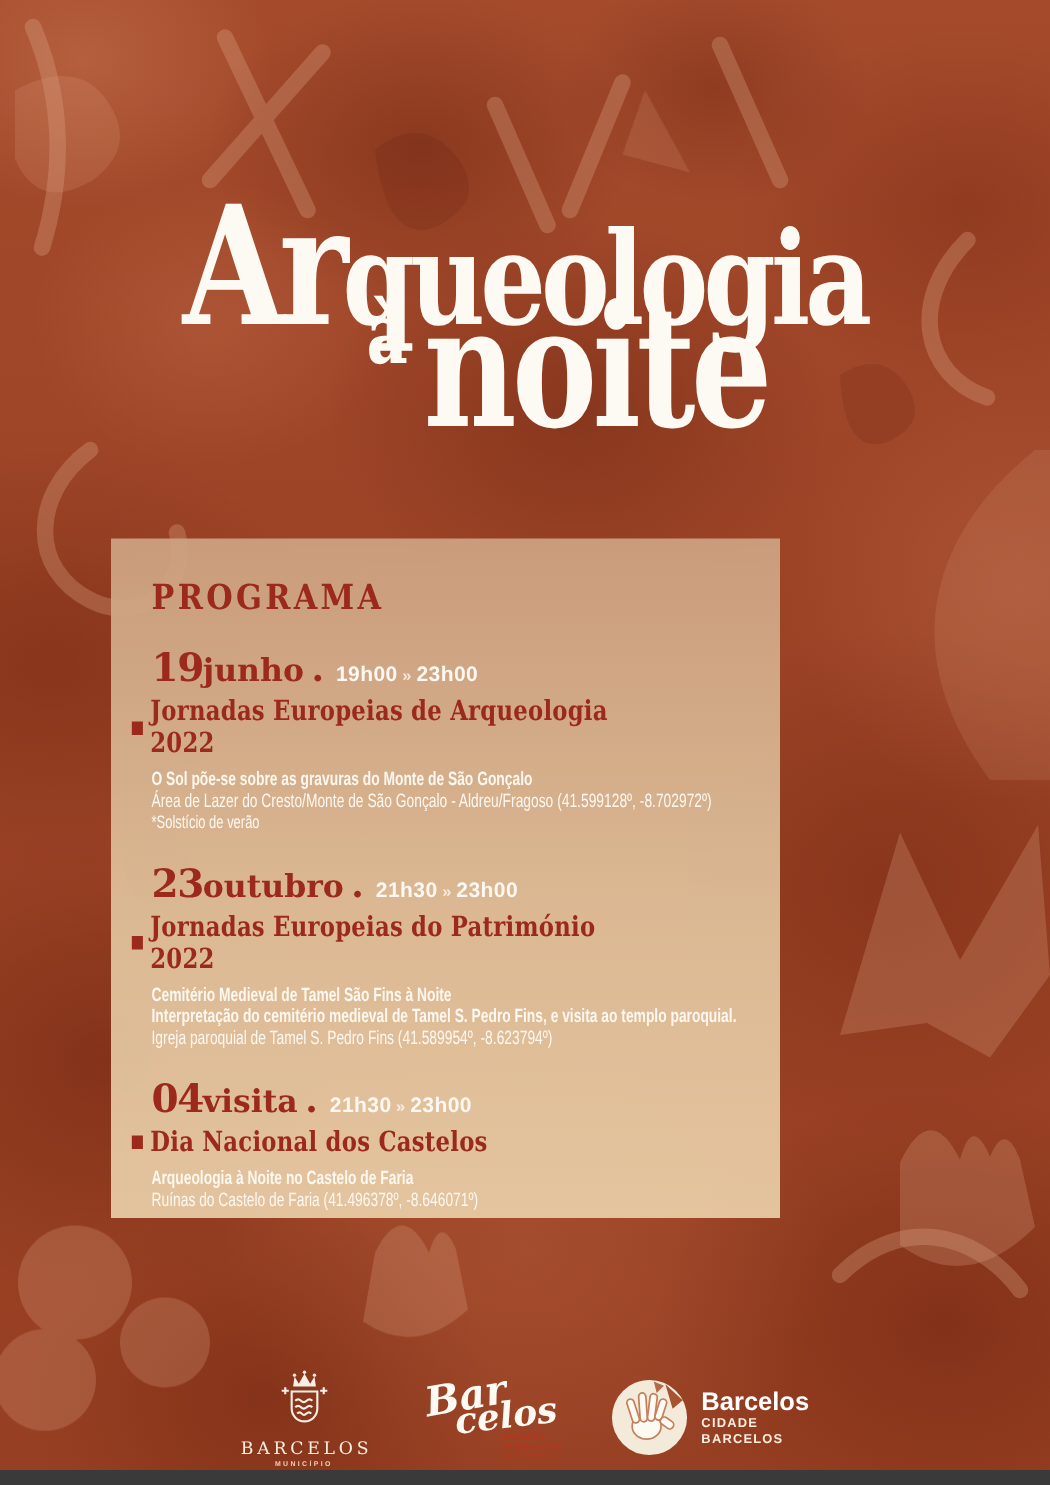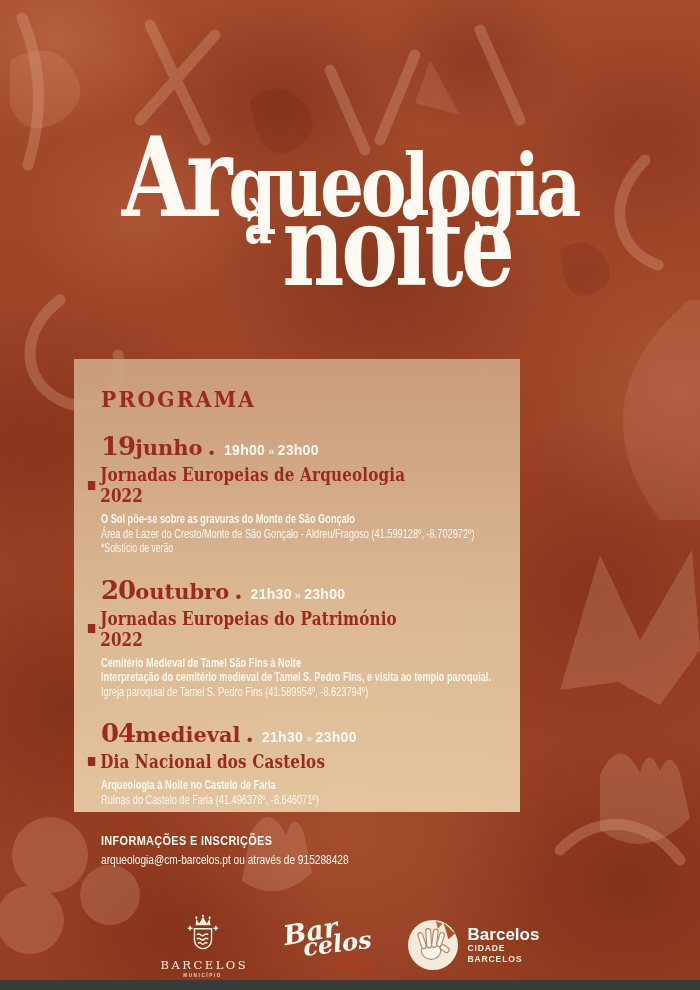--- a/index.html
+++ b/index.html
@@ -158,57 +158,53 @@
         <span class="bullet"></span>
         <h2 class="evt-title">Jornadas Europeias de Arqueologia 2022</h2>
       </div>
       <p class="b first">O Sol põe-se sobre as gravuras do Monte de São Gonçalo</p>
       <p>Área de Lazer do Cresto/Monte de São Gonçalo - Aldreu/Fragoso (41.599128º, -8.702972º)</p>
       <p class="note">*Solstício de verão</p>
     </div>
 
     <div class="event">
       <div class="date-line">
-        <span class="d-num">20</span>
+        <span class="d-num">23</span>
         <span class="d-month">outubro</span>
         <span class="d-dot">.</span>
         <span class="time">
           <span>21h30</span><span class="sep">»</span><span>23h00</span>
         </span>
       </div>
       <div class="evt-title-row">
         <span class="bullet"></span>
         <h2 class="evt-title">Jornadas Europeias do Património 2022</h2>
       </div>
       <p class="b first">Cemitério Medieval de Tamel São Fins à Noite</p>
       <p class="b">Interpretação do cemitério medieval de Tamel S. Pedro Fins, e visita ao templo paroquial.</p>
       <p>Igreja paroquial de Tamel S. Pedro Fins (41.589954º, -8.623794º)</p>
     </div>
 
     <div class="event">
       <div class="date-line">
         <span class="d-num">04</span>
-        <span class="d-month">medieval</span>
+        <span class="d-month">visita</span>
         <span class="d-dot">.</span>
         <span class="time">
           <span>21h30</span><span class="sep">»</span><span>23h00</span>
         </span>
       </div>
       <div class="evt-title-row">
         <span class="bullet"></span>
         <h2 class="evt-title">Dia Nacional dos Castelos</h2>
       </div>
       <p class="b first">Arqueologia à Noite no Castelo de Faria</p>
       <p>Ruínas do Castelo de Faria (41.496378º, -8.646071º)</p>
     </div>
 
-    <div class="info">
-      <p class="info-h">INFORMAÇÕES E INSCRIÇÕES</p>
-      <p class="info-t">arqueologia@cm-barcelos.pt ou através de 915288428</p>
-    </div>
   </section>
 
   <footer class="footer">
 
     <div class="logo-municipio">
       <svg viewBox="0 0 44 40" width="42" height="38">
         <g fill="#f7efe4">
           <path d="M14,13 L15,6 L18,11 L22,4 L26,11 L29,6 L30,13 Z"></path>
           <circle cx="15" cy="5" r="1.2"></circle>
             <circle cx="22" cy="3" r="1.2"></circle>

